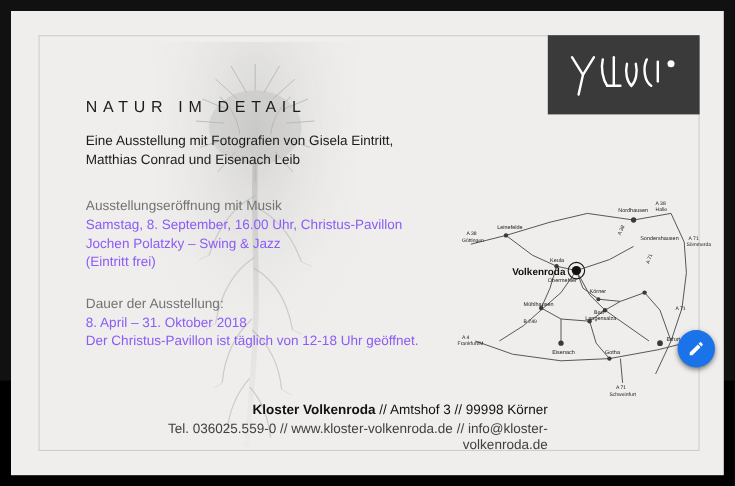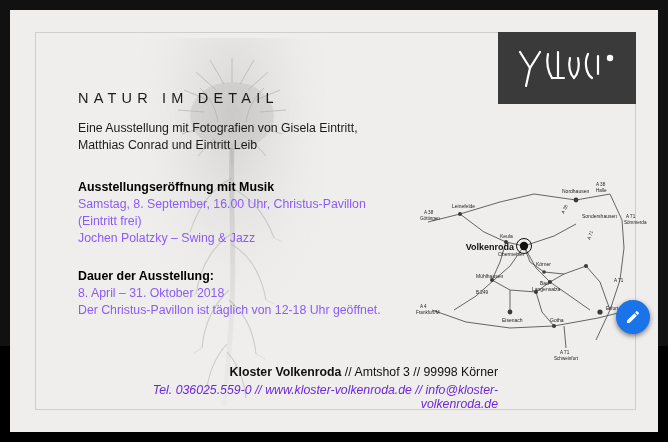--- a/index.html
+++ b/index.html
@@ -79,22 +79,22 @@
   }
   .subtitle {
     font-size: 12.3px;
     line-height: 17px;
     color: #1b1b1b;
     margin: 0 0 26px 0;
   }
   .block { margin-bottom: 22px; }
   .block-head {
     font-size: 12.4px;
-    font-weight: bold;
-    color: #000000;
+    font-weight: normal;
+    color: #737373;
     margin: 0 0 2px 0;
   }
   .block-line {
     font-size: 12.3px;
     line-height: 17px;
     color: #8b5cf6;
     margin: 0;
   }
   .footer {
     position: absolute;
@@ -104,23 +104,22 @@
     text-align: right;
   }
   .footer-line1 {
     font-size: 12.3px;
     color: #111;
     margin: 0 0 4px 0;
   }
   .footer-line1 b { font-weight: bold; }
   .footer-line2 {
     font-size: 12.3px;
-    color: #6d28d9;
+    color: #404040;
     margin: 0;
-    font-style: italic;
   }
   
   .map {
     position: absolute;
     left: 404px;
     top: 160px;
     width: 240px;
     height: 190px;
   }
   .map svg { display: block; }
@@ -195,28 +194,28 @@
           <path d="M86 12 L86 30"></path>
         </g>
         <circle cx="98" cy="14" r="3.2" fill="#ffffff"></circle>
       </svg>
     </div>
 
     <div class="content">
       <h1 class="title">NATUR IM DETAIL</h1>
       <p class="subtitle">
         <span>Eine Ausstellung mit Fotografien von Gisela Eintritt,</span><br>
-        <span>Matthias Conrad und Eintritt Leib</span>
+        <span>Matthias Conrad und Eisenach Leib</span>
       </p>
 
       <div class="block">
         <p class="block-head">Ausstellungseröffnung mit Musik</p>
         <p class="block-line">Samstag, 8. September, 16.00 Uhr, Christus-Pavillon</p>
+        <p class="block-line">Jochen Polatzky – Swing &amp; Jazz</p>
         <p class="block-line">(Eintritt frei)</p>
-        <p class="block-line">Jochen Polatzky – Swing &amp; Jazz</p>
       </div>
 
       <div class="block">
         <p class="block-head">Dauer der Ausstellung:</p>
         <p class="block-line">8. April – 31. Oktober 2018</p>
         <p class="block-line">Der Christus-Pavillon ist täglich von 12-18 Uhr geöffnet.</p>
       </div>
     </div>
 
     <div class="footer">

